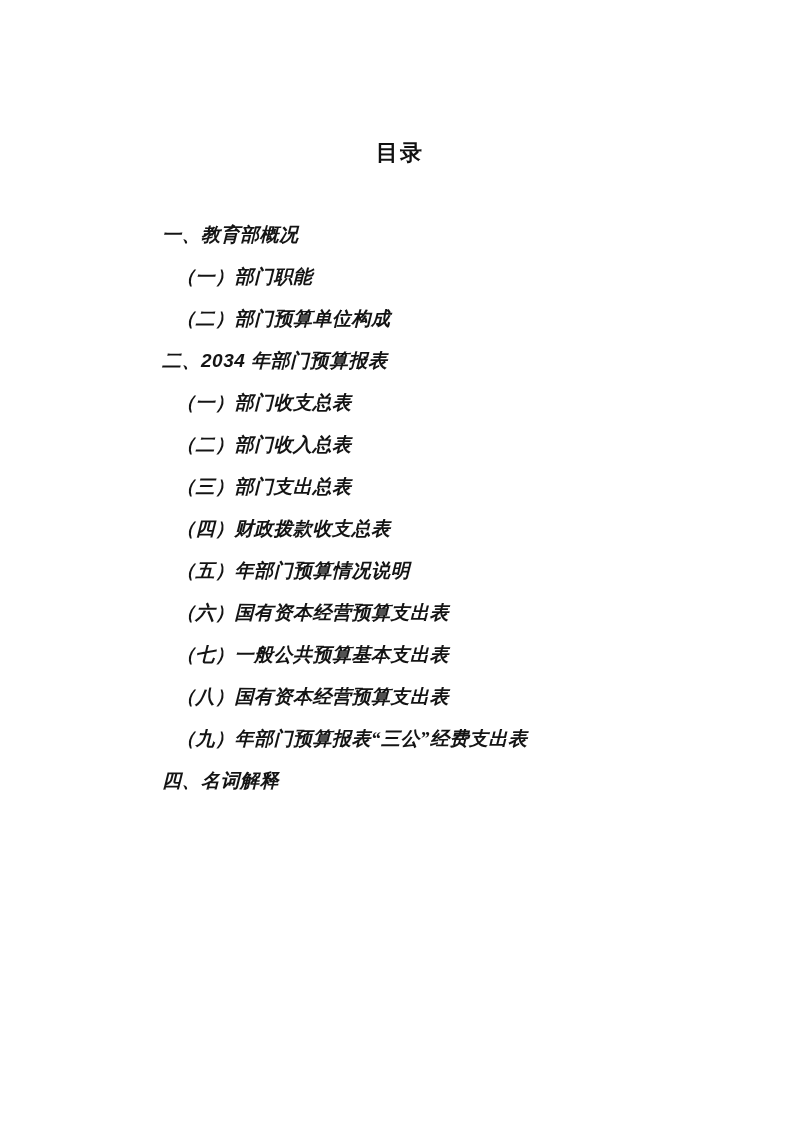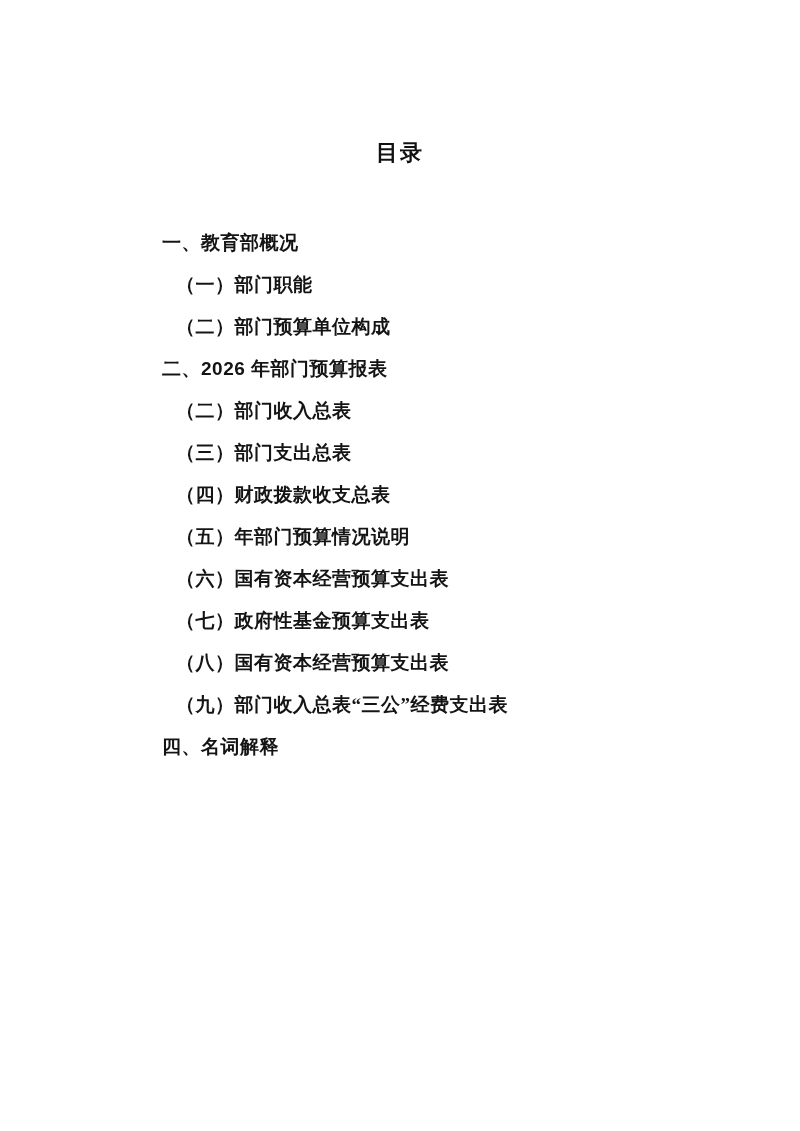--- a/index.html
+++ b/index.html
@@ -29,23 +29,24 @@
     width: 800px;
     text-align: center;
     font-family: "Liberation Sans", "DejaVu Sans", sans-serif;
     font-weight: bold;
     font-size: 22px;
     letter-spacing: 2px;
     color: #111111;
   }
   .toc {
     position: absolute;
-    top: 222px;
+    top: 214px;
     left: 162px;
     width: 520px;
+    font-style: italic;
   }
   .toc-entry {
     display: block;
     white-space: nowrap;
     color: #141414;
   }
   
   .lvl1 {
     font-family: "Liberation Sans", "DejaVu Sans", sans-serif;
     font-weight: bold;
@@ -68,25 +69,26 @@
 <body>
 
 <div class="page">
 
   <div class="doc-title">目录</div>
 
   <div class="toc">
     <span class="toc-entry lvl1">一、教育部概况</span>
     <span class="toc-entry lvl2">（一）部门职能</span>
     <span class="toc-entry lvl2">（二）部门预算单位构成</span>
-    <span class="toc-entry lvl1">二、2026 年部门预算报表</span>
+    <span class="toc-entry lvl1">二、2034 年部门预算报表</span>
+    <span class="toc-entry lvl2">（一）部门收支总表</span>
     <span class="toc-entry lvl2">（二）部门收入总表</span>
     <span class="toc-entry lvl2">（三）部门支出总表</span>
     <span class="toc-entry lvl2">（四）财政拨款收支总表</span>
     <span class="toc-entry lvl2">（五）年部门预算情况说明</span>
     <span class="toc-entry lvl2">（六）国有资本经营预算支出表</span>
-    <span class="toc-entry lvl2">（七）政府性基金预算支出表</span>
+    <span class="toc-entry lvl2">（七）一般公共预算基本支出表</span>
     <span class="toc-entry lvl2">（八）国有资本经营预算支出表</span>
-    <span class="toc-entry lvl2">（九）部门收入总表“三公”经费支出表</span>
+    <span class="toc-entry lvl2">（九）年部门预算报表“三公”经费支出表</span>
     <span class="toc-entry lvl1">四、名词解释</span>
   </div>
 
 </div>
 
 </body></html>

